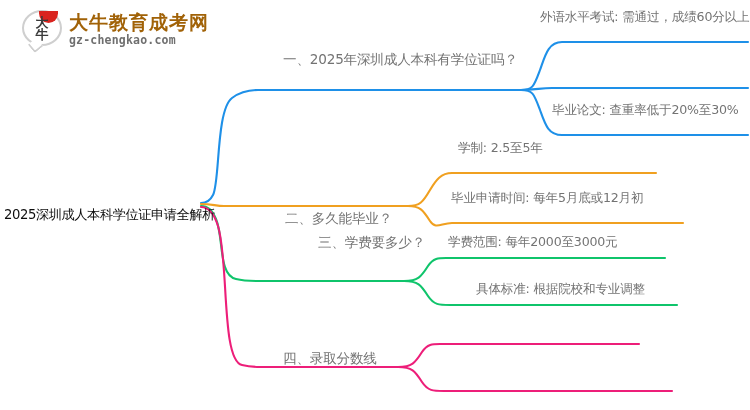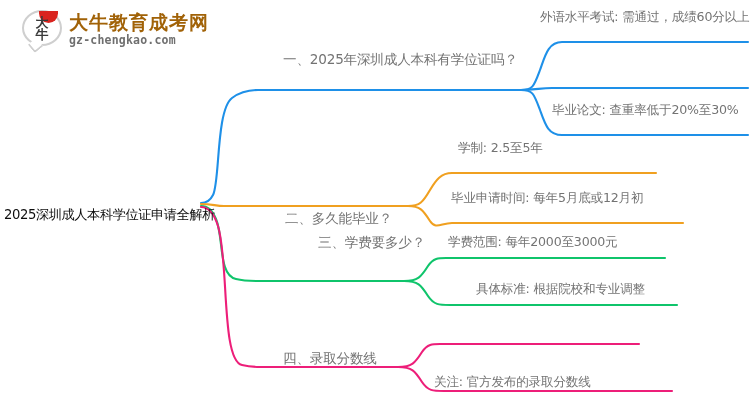--- a/index.html
+++ b/index.html
@@ -111,15 +111,14 @@
 
   <div class="node branch-label" style="left:285px;top:172px;margin-top:40px;">二、多久能毕业？</div>
   <div class="node leaf-label" style="left:444px;top:142px;margin-left:14px;">学制: 2.5至5年</div>
   <div class="node leaf-label" style="left:451px;top:192px;">毕业申请时间: 每年5月底或12月初</div>
 
   <div class="node branch-label" style="left:286px;top:236px;margin-left:32px;">三、学费要多少？</div>
   <div class="node leaf-label" style="left:448px;top:236px;">学费范围: 每年2000至3000元</div>
   <div class="node leaf-label" style="left:468px;top:283px;margin-left:8px;">具体标准: 根据院校和专业调整</div>
 
   <div class="node branch-label" style="left:283px;top:352px;">四、录取分数线</div>
-  <div class="node leaf-label" style="left:434px;top:376px;">关注: 官方发布的录取分数线</div>
 
 </div>
 
 </body></html>

